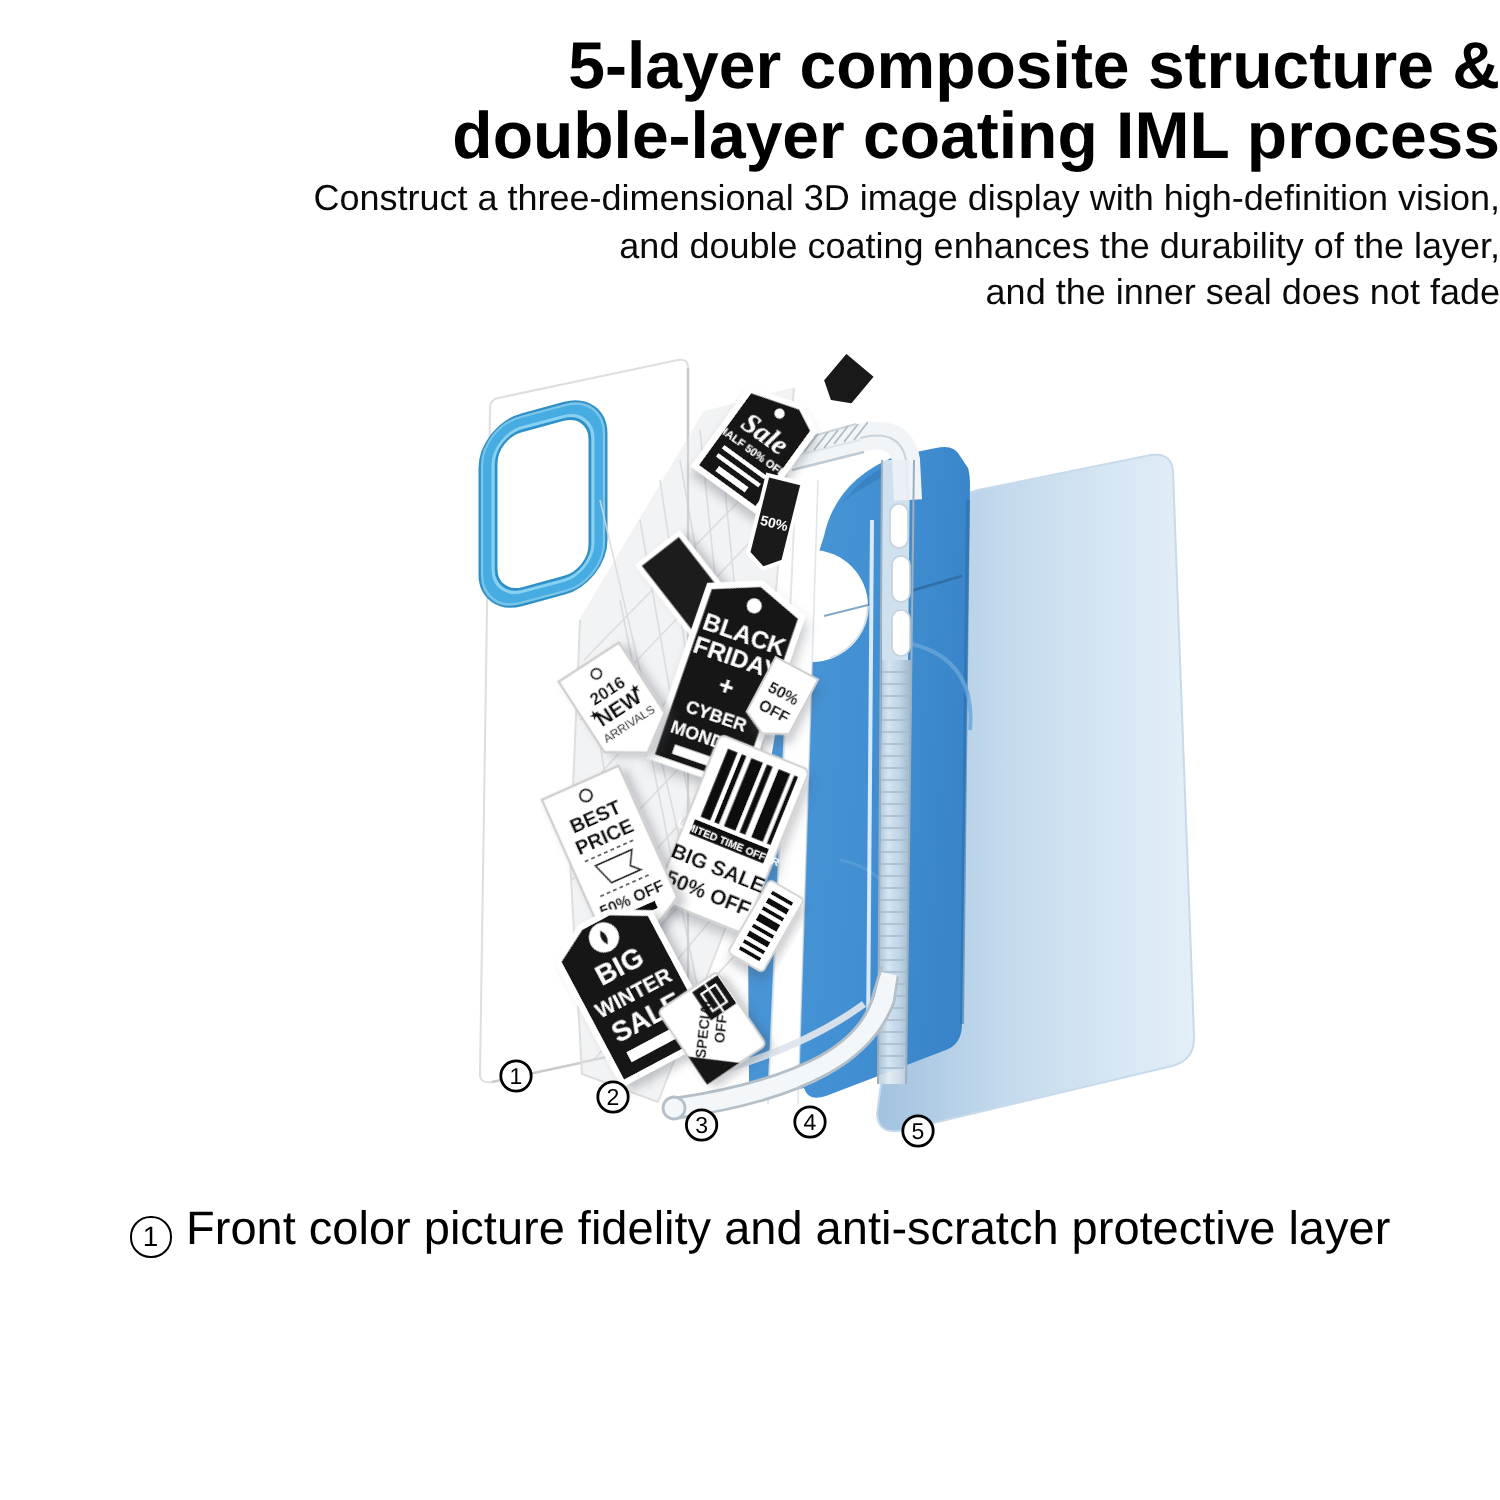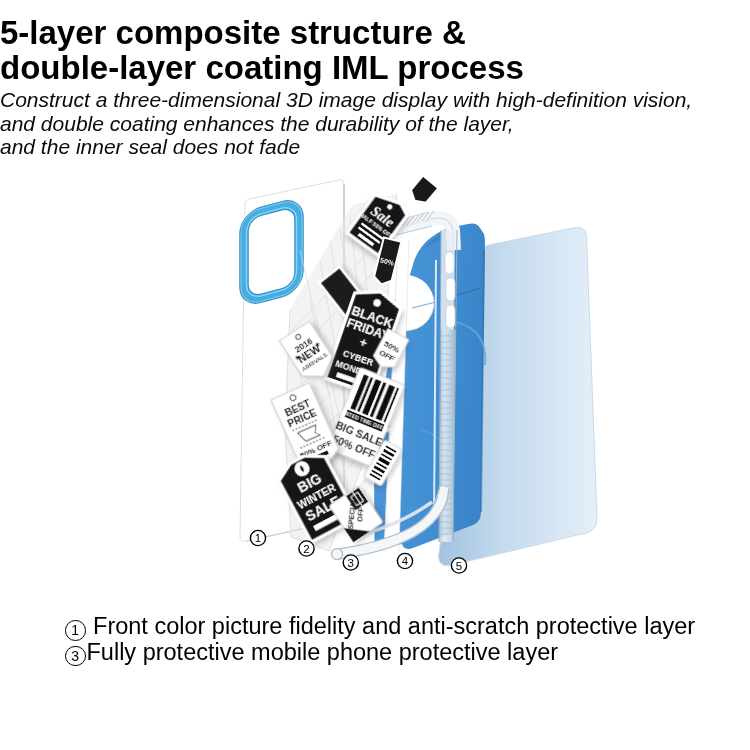--- a/index.html
+++ b/index.html
@@ -1,22 +1,22 @@
 <!DOCTYPE html>
 <html><head>
 <meta charset="utf-8">
 <style>
   html,body{margin:0;padding:0;background:#fff;}
   body{width:750px;height:750px;position:relative;overflow:hidden;
        font-family:"Liberation Sans", sans-serif;color:#000;}
-  .title{position:absolute;top:16px;left:0;width:750px;text-align:left;
+  .title{position:absolute;top:16px;left:0;width:750px;text-align:right;
          font-weight:bold;font-size:33px;line-height:34.5px;}
-  .sub{position:absolute;top:88px;left:0;width:750px;text-align:left;
-       font-size:21px;line-height:23.5px;color:#0a0a0a;font-style:italic;}
-  .list{position:absolute;top:603px;left:65px;font-size:23.5px;line-height:23.7px;margin-top:12px;}
+  .sub{position:absolute;top:88px;left:0;width:750px;text-align:right;
+       font-size:18px;line-height:23.5px;color:#0a0a0a;}
+  .list{position:absolute;top:603px;left:65px;font-size:23.5px;line-height:23.7px;}
   .ln{white-space:nowrap;}
   .cn{display:inline-block;width:18.5px;height:18.5px;border:1.4px solid #000;
       border-radius:50%;font-size:14px;line-height:18.5px;text-align:center;
       vertical-align:-1px;margin-right:1px;font-weight:normal;}
   svg{position:absolute;top:0;left:0;}
 </style>
 </head>
 <body>
 <div class="title">5-layer composite structure &amp;<br>double-layer coating IML process</div>
 <div class="sub">Construct a three-dimensional 3D image display with high-definition vision,<br>and double coating enhances the durability of the layer,<br>and the inner seal does not fade</div>
@@ -294,14 +294,13 @@
   <text x="350.8" y="566.7">3</text>
   <circle cx="405" cy="561" r="7.6" fill="#fff" stroke="#000" stroke-width="1.4"></circle>
   <text x="405" y="565.2">4</text>
   <circle cx="459" cy="565.5" r="7.6" fill="#fff" stroke="#000" stroke-width="1.4"></circle>
   <text x="459" y="569.7">5</text>
 </g>
 </svg>
 
 <div class="list">
   <div class="ln"><span class="cn">1</span> Front color picture fidelity and anti-scratch protective layer</div>
-  <div class="ln"><span class="cn">3</span>Fully protective mobile phone protective layer</div>
 </div>
 
 </body></html>

